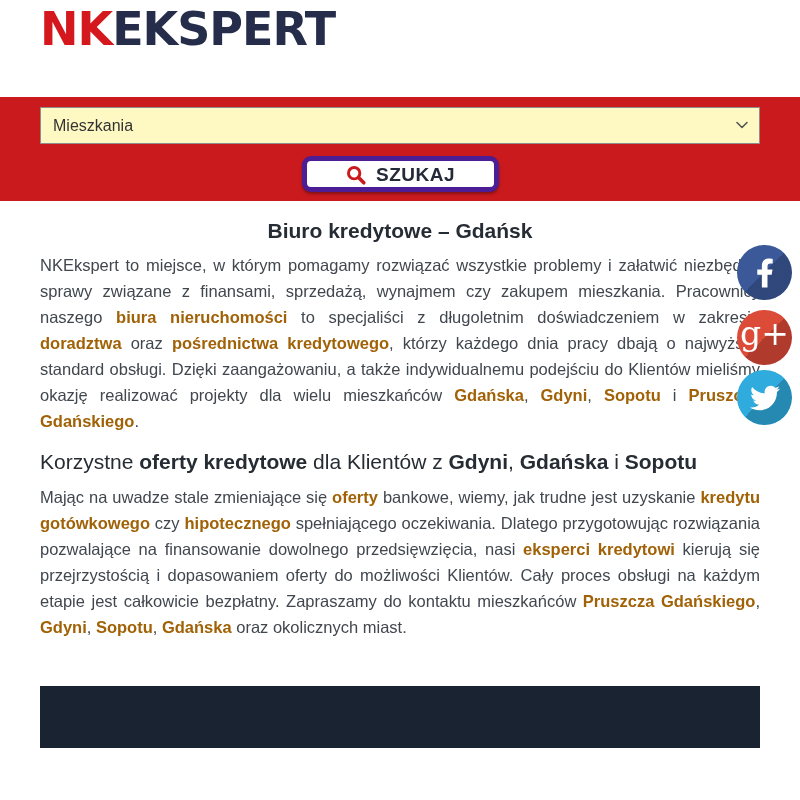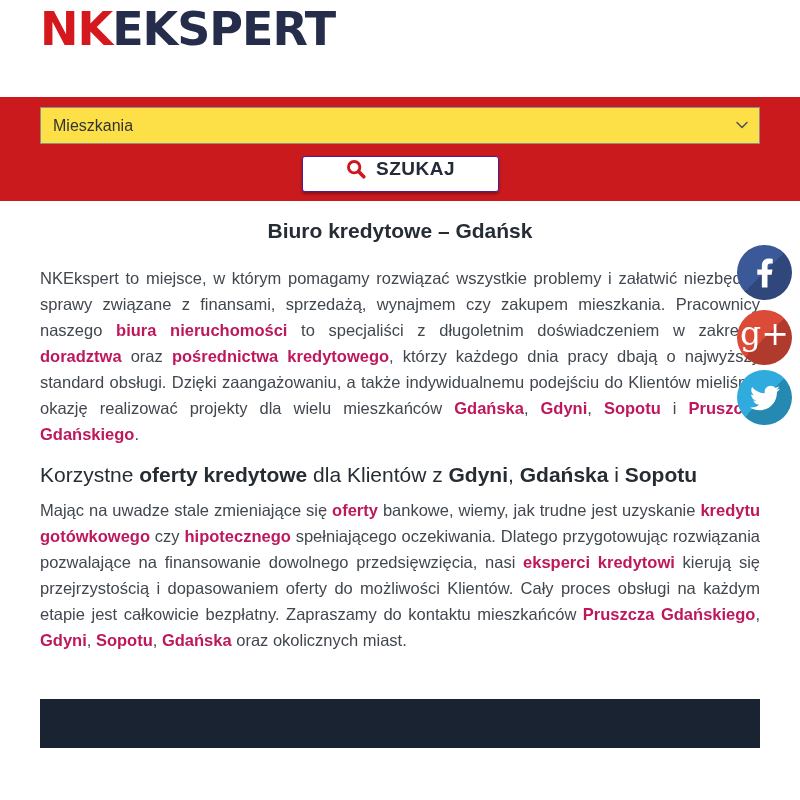--- a/index.html
+++ b/index.html
@@ -22,51 +22,51 @@
     font-family:"DejaVu Sans",sans-serif;font-weight:bold;color:#d4181d;
     font-size:16.5px;text-align:right;margin-top:-3px;word-spacing:7px;
   }
 
   
   .search-section{background:#ca1a1e;padding:10px 40px 9px;}
   .select-wrap{position:relative;height:37px;margin-bottom:10px;}
   .search-select{
     width:100%;height:37px;box-sizing:border-box;
     appearance:none;-webkit-appearance:none;-moz-appearance:none;
-    background:#fde047;border:1px solid #8d8d8d;border-radius:0;
+    background:#fef9c3;border:1px solid #8d8d8d;border-radius:0;
     font-family:"Liberation Sans",sans-serif;font-size:16px;color:#333333;
     padding:0 36px 0 12px;
   }
   .chev{position:absolute;right:11px;top:12px;pointer-events:none;display:block;}
   .search-btn-row{display:flex;justify-content:center;margin-top:12px;}
   .search-btn{
     width:197px;height:36px;background:#ffffff;
-    border:1px solid #4c1d95;border-radius:3px;
-    display:flex;align-items:flex-start;justify-content:center;gap:9px;
+    border:5px solid #4c1d95;border-radius:9px;
+    display:flex;align-items:flex-end;justify-content:center;gap:9px;
     font-family:"Liberation Sans",sans-serif;font-size:19px;font-weight:bold;
     color:#242a38;letter-spacing:0.5px;
     box-shadow:0 2px 3px rgba(0,0,0,0.35);cursor:pointer;
   }
 
   
   .main{padding:0 40px;}
   .title{
     text-align:center;font-size:21px;color:#262c33;
-    margin:18px 0 22px;font-weight:bold;
+    margin:18px 0 9px;font-weight:bold;
   }
   .subtitle{
     text-align:left;font-size:21px;color:#262c33;
     margin:16px 0 10px;font-weight:normal;
   }
   .subtitle b{font-weight:bold;}
   .body-text{
     font-size:16.5px;line-height:26px;color:#41474e;
     text-align:justify;margin:0;
   }
-  .body-text b{color:#be185d;}
+  .body-text b{color:#a16207;}
 
   
   .footer-block{
     margin:46px 40px 0;height:106px;background:#1a2332;position:relative;
   }
 
   
   .social{position:absolute;right:7px;top:245px;width:56px;z-index:20;}
   .social-item{
     width:55px;height:55px;border-radius:50%;position:relative;overflow:hidden;

